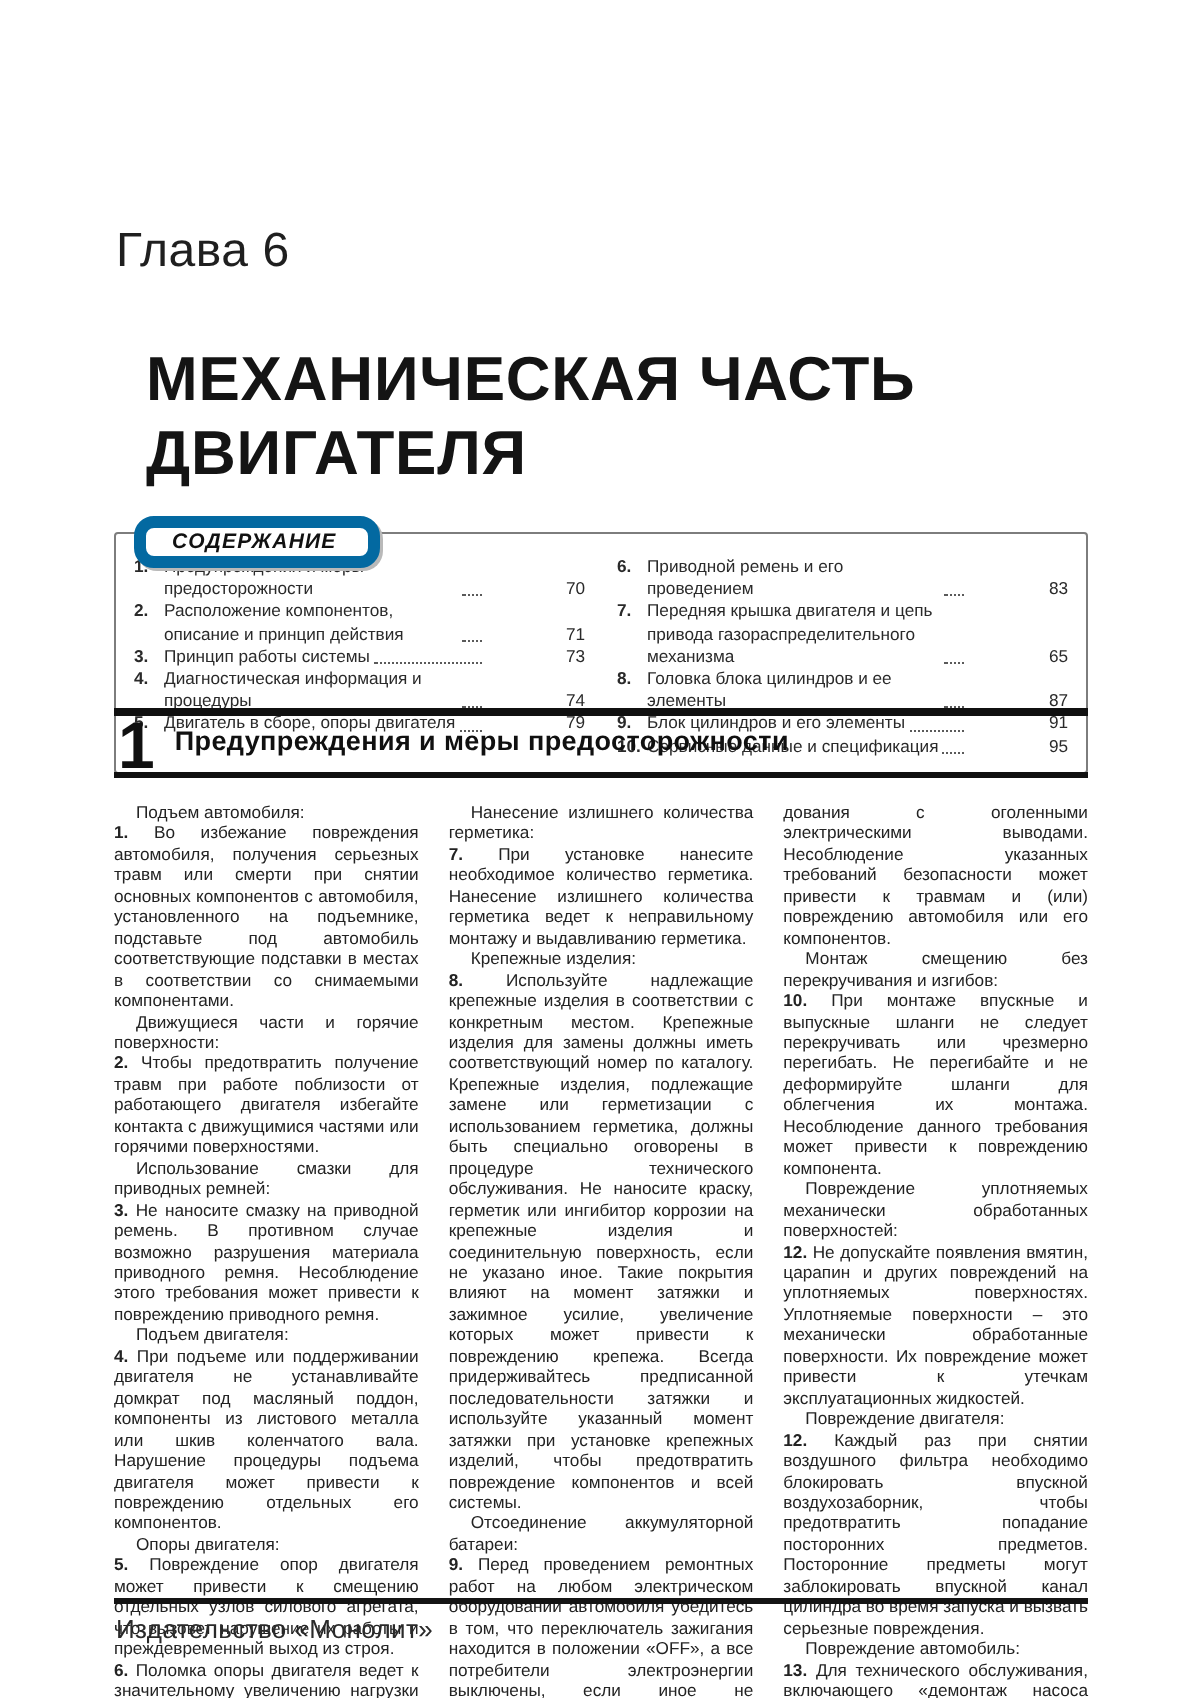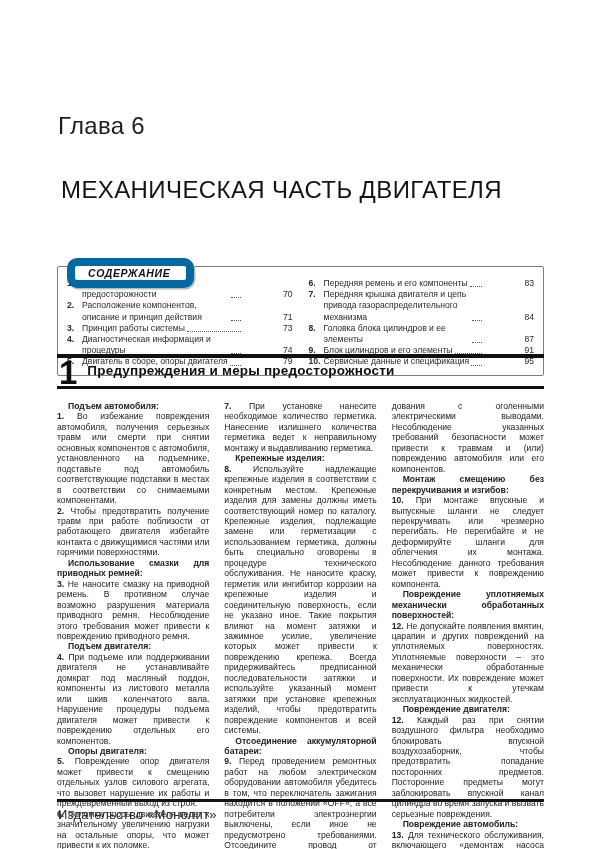--- a/index.html
+++ b/index.html
@@ -3,44 +3,44 @@
 <meta charset="utf-8">
 <style>
   html,body{margin:0;padding:0;}
   body{
     width:600px;height:849px;background:#ffffff;position:relative;
     font-family:"Liberation Sans", sans-serif;color:#1c1c1c;overflow:hidden;
   }
   .sheet{position:absolute;left:57px;top:0;width:489px;height:849px;}
 
   .chapter-label{position:absolute;top:112px;left:1px;font-size:24px;font-weight:400;color:#1f1f1f;letter-spacing:0.3px;}
-  .chapter-title{position:absolute;top:171px;left:4px;width:462px;font-size:24px;line-height:37px;font-weight:normal;color:#141414;letter-spacing:0.4px;}
+  .chapter-title{position:absolute;top:171px;left:16px;width:462px;font-size:31px;line-height:37px;font-weight:bold;color:#141414;letter-spacing:0.4px;}
 
   .toc-box{position:absolute;top:266px;left:0;width:487px;border:1px solid #7d7d7d;border-radius:2px;
     padding:11px 9px 7px 9px;box-sizing:border-box;background:#fff;}
-  .toc-tab{position:absolute;top:-9px;left:9px;background:#fff;border:8px solid #0369a1;border-radius:10px;
+  .toc-tab{position:absolute;top:-9px;left:9px;background:#fff;border:6px solid #0369a1;border-radius:10px;
     padding:1px 16px 1px 13px;font-size:10.5px;font-weight:bold;font-style:italic;letter-spacing:0.6px;color:#111;
     box-shadow:1.5px 1.5px 0 #b9b9b9;}
   .toc-cols{display:flex;gap:16px;}
   .toc-col{flex:1;min-width:0;}
   .toc-entry{display:flex;font-size:8.6px;line-height:11.2px;color:#2a2a2a;}
   .toc-num{flex:0 0 15px;font-weight:bold;}
   .toc-title{flex:0 1 auto;}
   .toc-leader{flex:1 0 10px;border-bottom:1.4px dotted #5a5a5a;align-self:flex-end;margin:0 2px 2px 2px;}
   .toc-page{flex:0 0 auto;align-self:flex-end;margin-left:40px;}
 
   .section-band{position:absolute;top:354px;left:0;width:487px;height:35px;
     border-top:4px solid #101010;border-bottom:3.5px solid #101010;box-sizing:border-box;display:flex;}
   .section-num{font-size:33px;line-height:30px;font-weight:bold;color:#101010;margin:0 10px 0 2px;}
   .section-title{font-size:13.5px;font-weight:bold;color:#101010;margin-top:5px;letter-spacing:0.2px;}
 
   .body-cols{position:absolute;top:401px;left:0;width:487px;display:flex;gap:15px;}
   .body-col{flex:1;min-width:0;text-align:justify;font-size:8.6px;line-height:10.45px;color:#232323;}
   .body-col p{margin:0;}
-  .body-col p.bh{font-weight:bold;text-indent:11px;}
+  .body-col p.bh{font-weight:normal;text-indent:11px;}
   .body-col b{font-weight:bold;}
 
   .footer-rule{position:absolute;top:799px;left:0;width:487px;height:2.5px;background:#141414;}
   .publisher{position:absolute;top:807px;left:1px;font-size:13px;color:#2a2a2a;letter-spacing:0.2px;}
 </style>
 </head>
 <body>
 
 <div class="sheet">
 
@@ -78,29 +78,29 @@
           <div class="toc-entry">
             <span class="toc-num">5.</span>
             <span class="toc-title">Двигатель в сборе, опоры двигателя</span>
             <span class="toc-leader"></span>
             <span class="toc-page">79</span>
           </div>
         </div>
       <div class="toc-col">
           <div class="toc-entry">
             <span class="toc-num">6.</span>
-            <span class="toc-title">Передняя ремень и его компоненты</span>
+            <span class="toc-title">Приводной ремень и его проведением</span>
             <span class="toc-leader"></span>
             <span class="toc-page">83</span>
           </div>
           <div class="toc-entry">
             <span class="toc-num">7.</span>
             <span class="toc-title">Передняя крышка двигателя и цепь привода газораспределительного механизма</span>
             <span class="toc-leader"></span>
-            <span class="toc-page">84</span>
+            <span class="toc-page">65</span>
           </div>
           <div class="toc-entry">
             <span class="toc-num">8.</span>
             <span class="toc-title">Головка блока цилиндров и ее элементы</span>
             <span class="toc-leader"></span>
             <span class="toc-page">87</span>
           </div>
           <div class="toc-entry">
             <span class="toc-num">9.</span>
             <span class="toc-title">Блок цилиндров и его элементы</span>
@@ -119,30 +119,32 @@
 
   <div class="section-band">
     <div class="section-num">1</div>
     <div class="section-title">Предупреждения и меры предосторожности</div>
   </div>
 
   <div class="body-cols">
     <div class="body-col">
         <p class="bh">Подъем автомобиля:</p>
         <p><b>1. </b>Во избежание повреждения автомобиля, получения серьезных травм или смерти при снятии основных компонентов с автомобиля, установленного на подъемнике, подставьте под автомобиль соответствующие подставки в местах в соответствии со снимаемыми компонентами.</p>
+        <p class="bh">Движущиеся части и горячие поверхности:</p>
         <p><b>2. </b>Чтобы предотвратить получение травм при работе поблизости от работающего двигателя избегайте контакта с движущимися частями или горячими поверхностями.</p>
         <p class="bh">Использование смазки для приводных ремней:</p>
         <p><b>3. </b>Не наносите смазку на приводной ремень. В противном случае возможно разрушения материала приводного ремня. Несоблюдение этого требования может привести к повреждению приводного ремня.</p>
         <p class="bh">Подъем двигателя:</p>
         <p><b>4. </b>При подъеме или поддерживании двигателя не устанавливайте домкрат под масляный поддон, компоненты из листового металла или шкив коленчатого вала. Нарушение процедуры подъема двигателя может привести к повреждению отдельных его компонентов.</p>
         <p class="bh">Опоры двигателя:</p>
         <p><b>5. </b>Повреждение опор двигателя может привести к смещению отдельных узлов силового агрегата, что вызовет нарушение их работы и преждевременный выход из строя.</p>
         <p><b>6. </b>Поломка опоры двигателя ведет к значительному увеличению нагрузки на остальные опоры, что может привести к их поломке.</p>
       </div>
     <div class="body-col">
+        <p class="bh">Нанесение излишнего количества герметика:</p>
         <p><b>7. </b>При установке нанесите необходимое количество герметика. Нанесение излишнего количества герметика ведет к неправильному монтажу и выдавливанию герметика.</p>
         <p class="bh">Крепежные изделия:</p>
         <p><b>8. </b>Используйте надлежащие крепежные изделия в соответствии с конкретным местом. Крепежные изделия для замены должны иметь соответствующий номер по каталогу. Крепежные изделия, подлежащие замене или герметизации с использованием герметика, должны быть специально оговорены в процедуре технического обслуживания. Не наносите краску, герметик или ингибитор коррозии на крепежные изделия и соединительную поверхность, если не указано иное. Такие покрытия влияют на момент затяжки и зажимное усилие, увеличение которых может привести к повреждению крепежа. Всегда придерживайтесь предписанной последовательности затяжки и используйте указанный момент затяжки при установке крепежных изделий, чтобы предотвратить повреждение компонентов и всей системы.</p>
         <p class="bh">Отсоединение аккумуляторной батареи:</p>
         <p><b>9. </b>Перед проведением ремонтных работ на любом электрическом оборудовании автомобиля убедитесь в том, что переключатель зажигания находится в положении «OFF», а все потребители электроэнергии выключены, если иное не предусмотрено требованиями. Отсоедините провод от отрицательного вывода аккумуляторной батареи для предотвращения искрения в случае контакта инструмента или обору-</p>
       </div>
     <div class="body-col">
         <p>дования с оголенными электрическими выводами. Несоблюдение указанных требований безопасности может привести к травмам и (или) повреждению автомобиля или его компонентов.</p>
         <p class="bh">Монтаж смещению без перекручивания и изгибов:</p>
         <p><b>10. </b>При монтаже впускные и выпускные шланги не следует перекручивать или чрезмерно перегибать. Не перегибайте и не деформируйте шланги для облегчения их монтажа. Несоблюдение данного требования может привести к повреждению компонента.</p>

